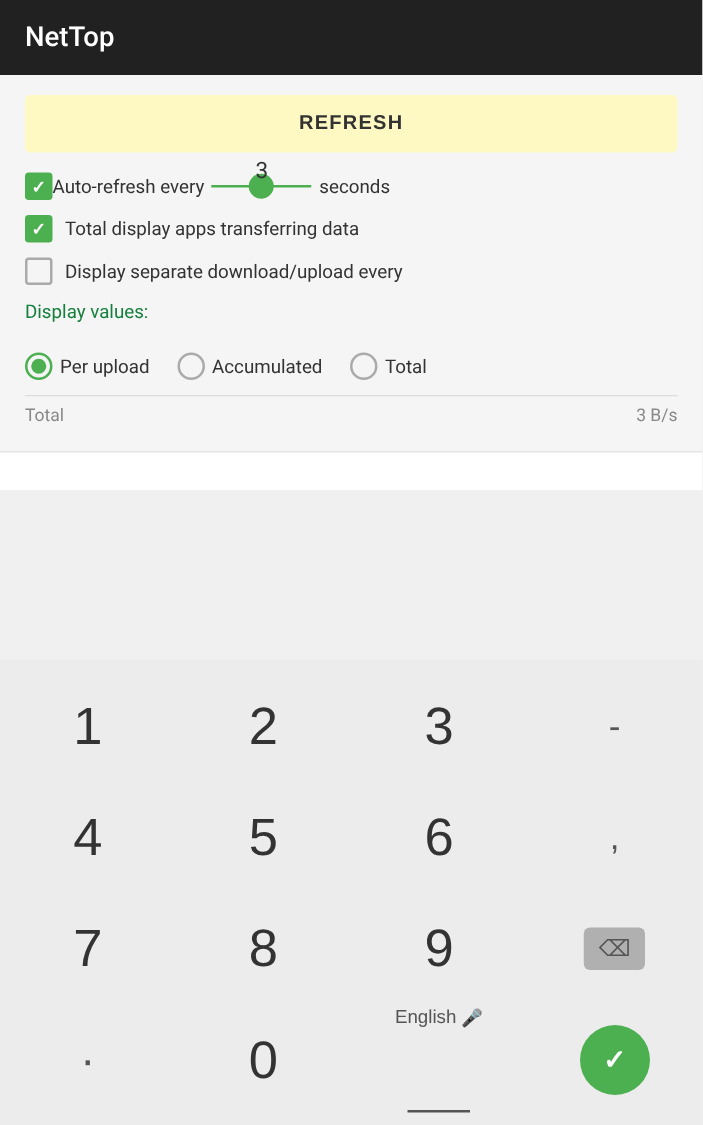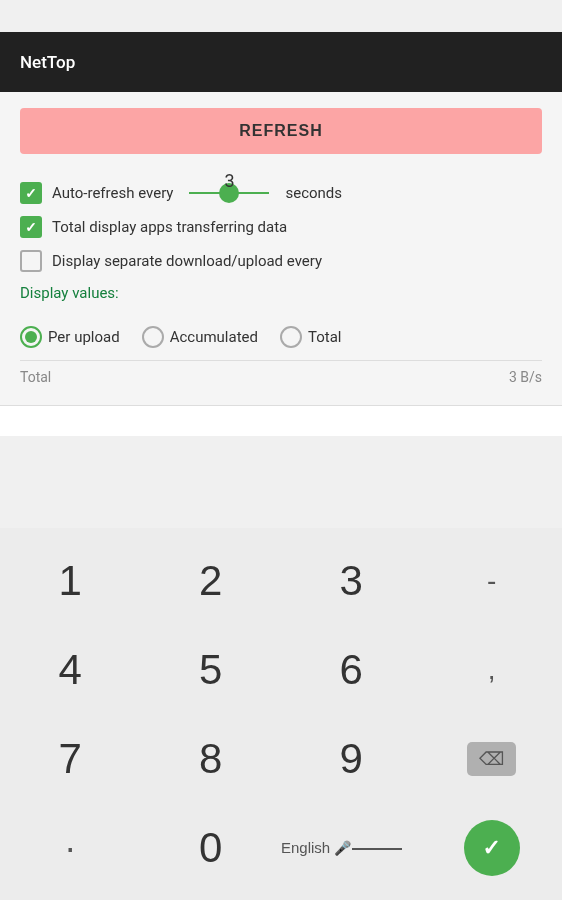--- a/index.html
+++ b/index.html
@@ -9,49 +9,48 @@
       font-family: 'Roboto', Arial, sans-serif;
       background: #f0f0f0;
       overflow: hidden;
     }
 
     
     .header {
       background: #212121;
       color: #fff;
       padding: 22px 20px;
-      font-size: 17px;
+      font-size: 22px;
       font-weight: 500;
       height: 60px;
       display: flex;
       align-items: center;
-      margin-top: 32px;
     }
 
     
     .settings-panel {
       background: #f5f5f5;
       padding: 16px 20px;
       border-bottom: 1px solid #ddd;
     }
 
     .refresh-btn {
       display: block;
       width: 100%;
       padding: 14px;
-      background: #fca5a5;
+      background: #fef9c3;
       border: none;
       border-radius: 4px;
       font-size: 16px;
       font-weight: 700;
       letter-spacing: 1px;
       color: #333;
       cursor: pointer;
       text-align: center;
-      margin-bottom: 28px;
+      margin-bottom: 16px;
     }
 
     .option-row {
       display: flex;
       align-items: center;
       margin-bottom: 12px;
       gap: 10px;
     }
 
     .checkbox-checked {
@@ -84,21 +83,20 @@
     .option-label {
       font-size: 15px;
       color: #333;
     }
 
     
     .slider-row {
       display: flex;
       align-items: center;
       margin-bottom: 12px;
-      gap: 10px;
     }
 
     .slider-track {
       width: 100%;
       height: 2px;
       background: #4CAF50;
       position: relative;
     }
 
     .slider-thumb {
@@ -215,23 +213,23 @@
 
     .key-special {
       font-size: 28px;
       color: #555;
     }
 
     .key-english {
       flex: 1;
       height: 85px;
       display: flex;
-      flex-direction: row;
-      align-items: center;
-      justify-content: flex-start;
+      flex-direction: column;
+      align-items: center;
+      justify-content: space-between;
       font-size: 15px;
       color: #555;
       cursor: pointer;
       border: none;
       background: transparent;
       position: relative;
     }
 
     .key-english-text {
       font-size: 15px;

